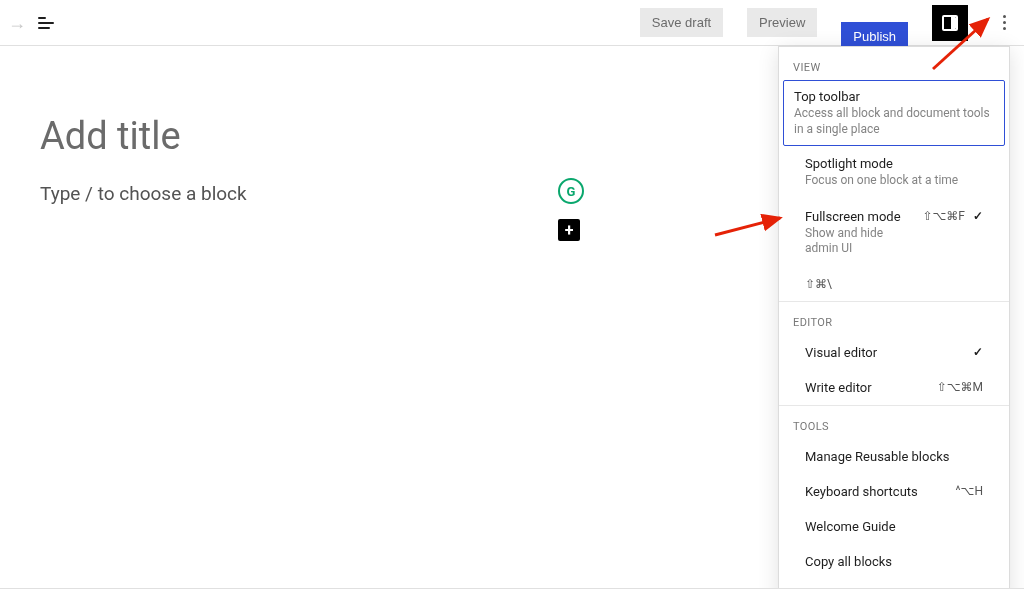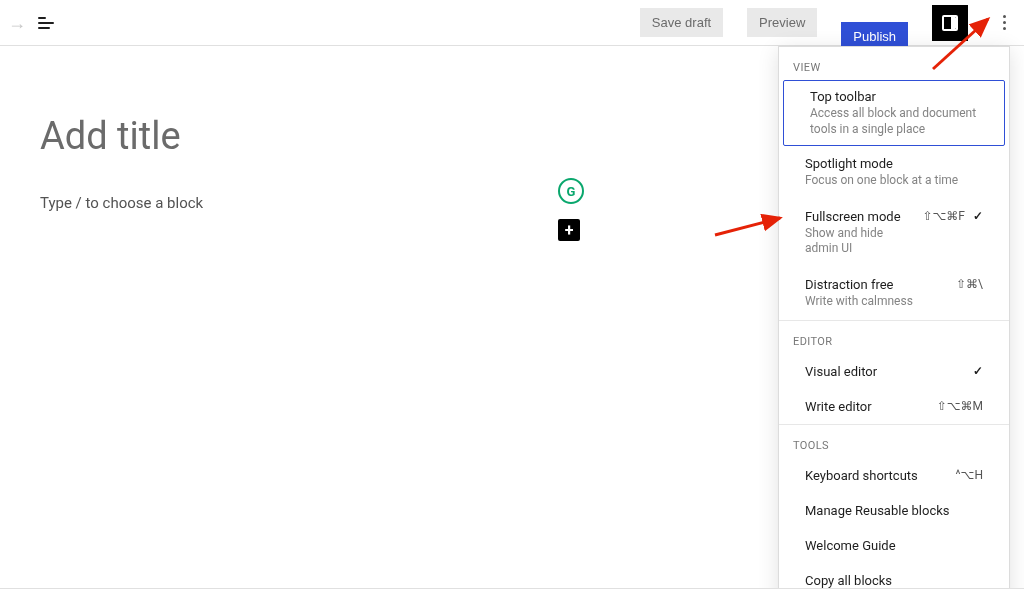--- a/index.html
+++ b/index.html
@@ -17,32 +17,32 @@
   .btn-gray { background: #e9e9e9; color: #6b6b6b; }
   .btn-blue { background: #2f4fd6; color: #fff; margin-top: 27px; }
   .btn-black { background: #000; color: #fff; width: 36px; height: 36px; display:flex; align-items:center; justify-content:center; padding:0;}
   .sidebar-icon { width: 16px; height: 16px; position: relative; }
   .sidebar-icon::before { content:""; position:absolute; inset:0; border:2px solid #fff; border-radius:2px; }
   .sidebar-icon::after { content:""; position:absolute; right:2px; top:2px; bottom:2px; width:5px; background:#fff; border-radius:0 1px 1px 0;}
   .kebab { width:24px; display:flex; flex-direction:column; align-items:center; gap:3px; cursor:pointer;}
   .kebab span{width:3px;height:3px;background:#555;border-radius:50%;}
   .canvas { position:relative; padding: 68px 40px 0 40px; max-width: 610px; }
   .title-ph { font-size: 38px; color:#6b6b6b; font-weight:400; }
-  .block-hint { margin-top:36px; font-size:15px; color:#535353;}
+  .block-hint { margin-top:24px; font-size:19px; color:#535353;}
   .grammarly { position:absolute; left:558px; top:132px; width:26px;height:26px;border-radius:50%;border:2px solid #0aa76d;display:flex;align-items:center;justify-content:center;color:#0aa76d;font-weight:700;font-size:13px;}
   .add-block { position:absolute; left:558px; top:173px; width:22px;height:22px;background:#000;color:#fff;display:flex;align-items:center;justify-content:center;font-size:16px;font-weight:700;border-radius:2px;}
   .menu { position:absolute; top:46px; right:14px; width:232px; background:#fff; border:1px solid #dcdcdc; box-shadow:0 4px 20px rgba(0,0,0,0.12); font-size:13px; }
   .menu-section-label { padding:14px 14px 6px; font-size:11px; letter-spacing:0.4px; color:#787878; text-transform:uppercase; }
   .menu-item { padding:10px 26px; display:flex; align-items:flex-start; justify-content:space-between; gap:8px; cursor:pointer;}
   .menu-item .mi-text { flex:1; }
   .mi-title { color:#1e1e1e; font-size:13px; }
   .mi-desc { color:#848484; font-size:12px; margin-top:2px; line-height:1.3;}
   .mi-right { display:flex; align-items:center; gap:8px; color:#555; font-size:12px; white-space:nowrap;}
   .check { font-weight:700; color:#1e1e1e; }
-  .menu-item.selected { border:1.5px solid #2f4fd6; border-radius:2px; margin:0 4px; padding:8px 26px;}
+  .menu-item.selected { border:1.5px solid #2f4fd6; border-radius:2px; margin:0 4px; padding:8px 10px;}
   .separator { height:1px; background:#e7e7e7; }
   .help-row { padding:12px 14px; display:flex; align-items:center; justify-content:space-between; cursor:pointer;}
   .arrow { position:absolute; pointer-events:none; }
   .arrow svg { overflow:visible; }
   .bottom-line { position:absolute; left:0; bottom:0; right:0; height:1px; background:#e0e0e0; }
 </style>
 </head>
 <body>
 
 <div class="topbar">
@@ -98,24 +98,20 @@
       <div class="mi-title">Fullscreen mode</div>
       <div class="mi-desc">Show and hide admin UI</div>
     </div>
     <div class="mi-right">
       <span>⇧⌥⌘F</span>
       <span class="check">✓</span>
     </div>
   </div>
 
   <div class="menu-item">
-    <div class="mi-text">
-      <div class="mi-title">Distraction free</div>
-      <div class="mi-desc">Write with calmness</div>
-    </div>
     <div class="mi-right">
       <span>⇧⌘\</span>
     </div>
   </div>
 
   <div class="separator"></div>
   <div class="menu-section-label">EDITOR</div>
 
   <div class="menu-item">
     <div class="mi-text">
@@ -133,29 +129,29 @@
     <div class="mi-right">
         <span>⇧⌥⌘M</span>
       </div>
   </div>
 
   <div class="separator"></div>
   <div class="menu-section-label">TOOLS</div>
 
   <div class="menu-item">
     <div class="mi-text">
+        <div class="mi-title">Manage Reusable blocks</div>
+      </div>
+  </div>
+  <div class="menu-item">
+    <div class="mi-text">
         <div class="mi-title">Keyboard shortcuts</div>
       </div>
     <div class="mi-right">
         <span>^⌥H</span>
-      </div>
-  </div>
-  <div class="menu-item">
-    <div class="mi-text">
-        <div class="mi-title">Manage Reusable blocks</div>
       </div>
   </div>
   <div class="menu-item">
     <div class="mi-text">
         <div class="mi-title">Welcome Guide</div>
       </div>
   </div>
   <div class="menu-item">
     <div class="mi-text">
         <div class="mi-title">Copy all blocks</div>

